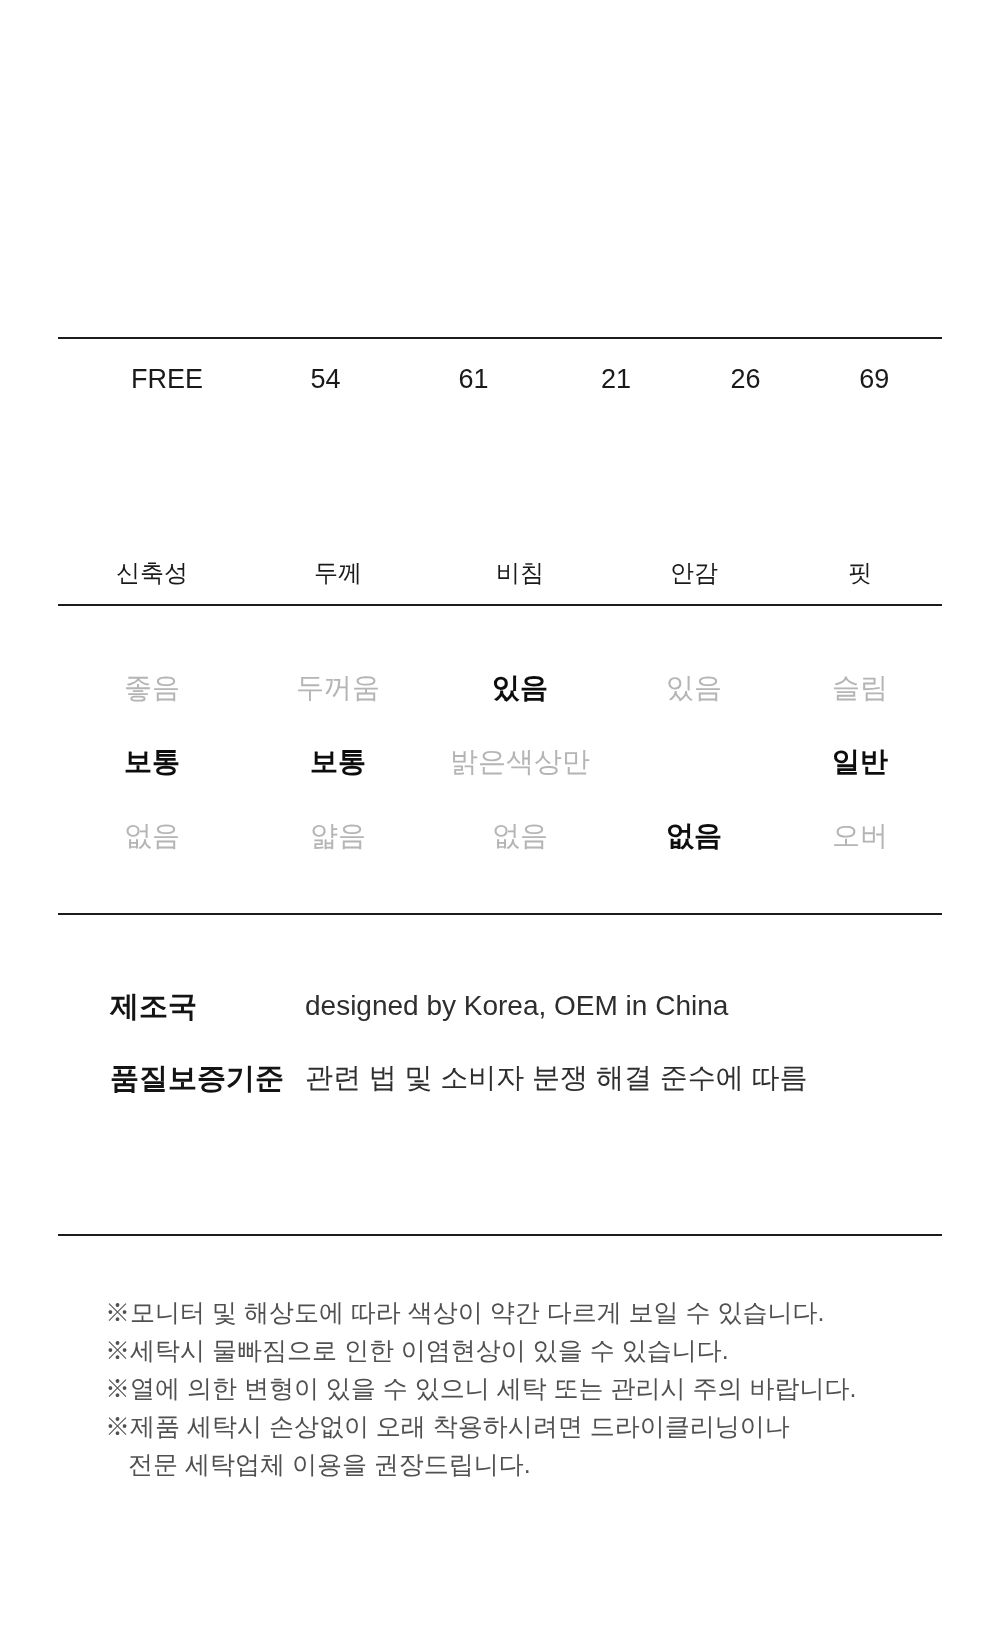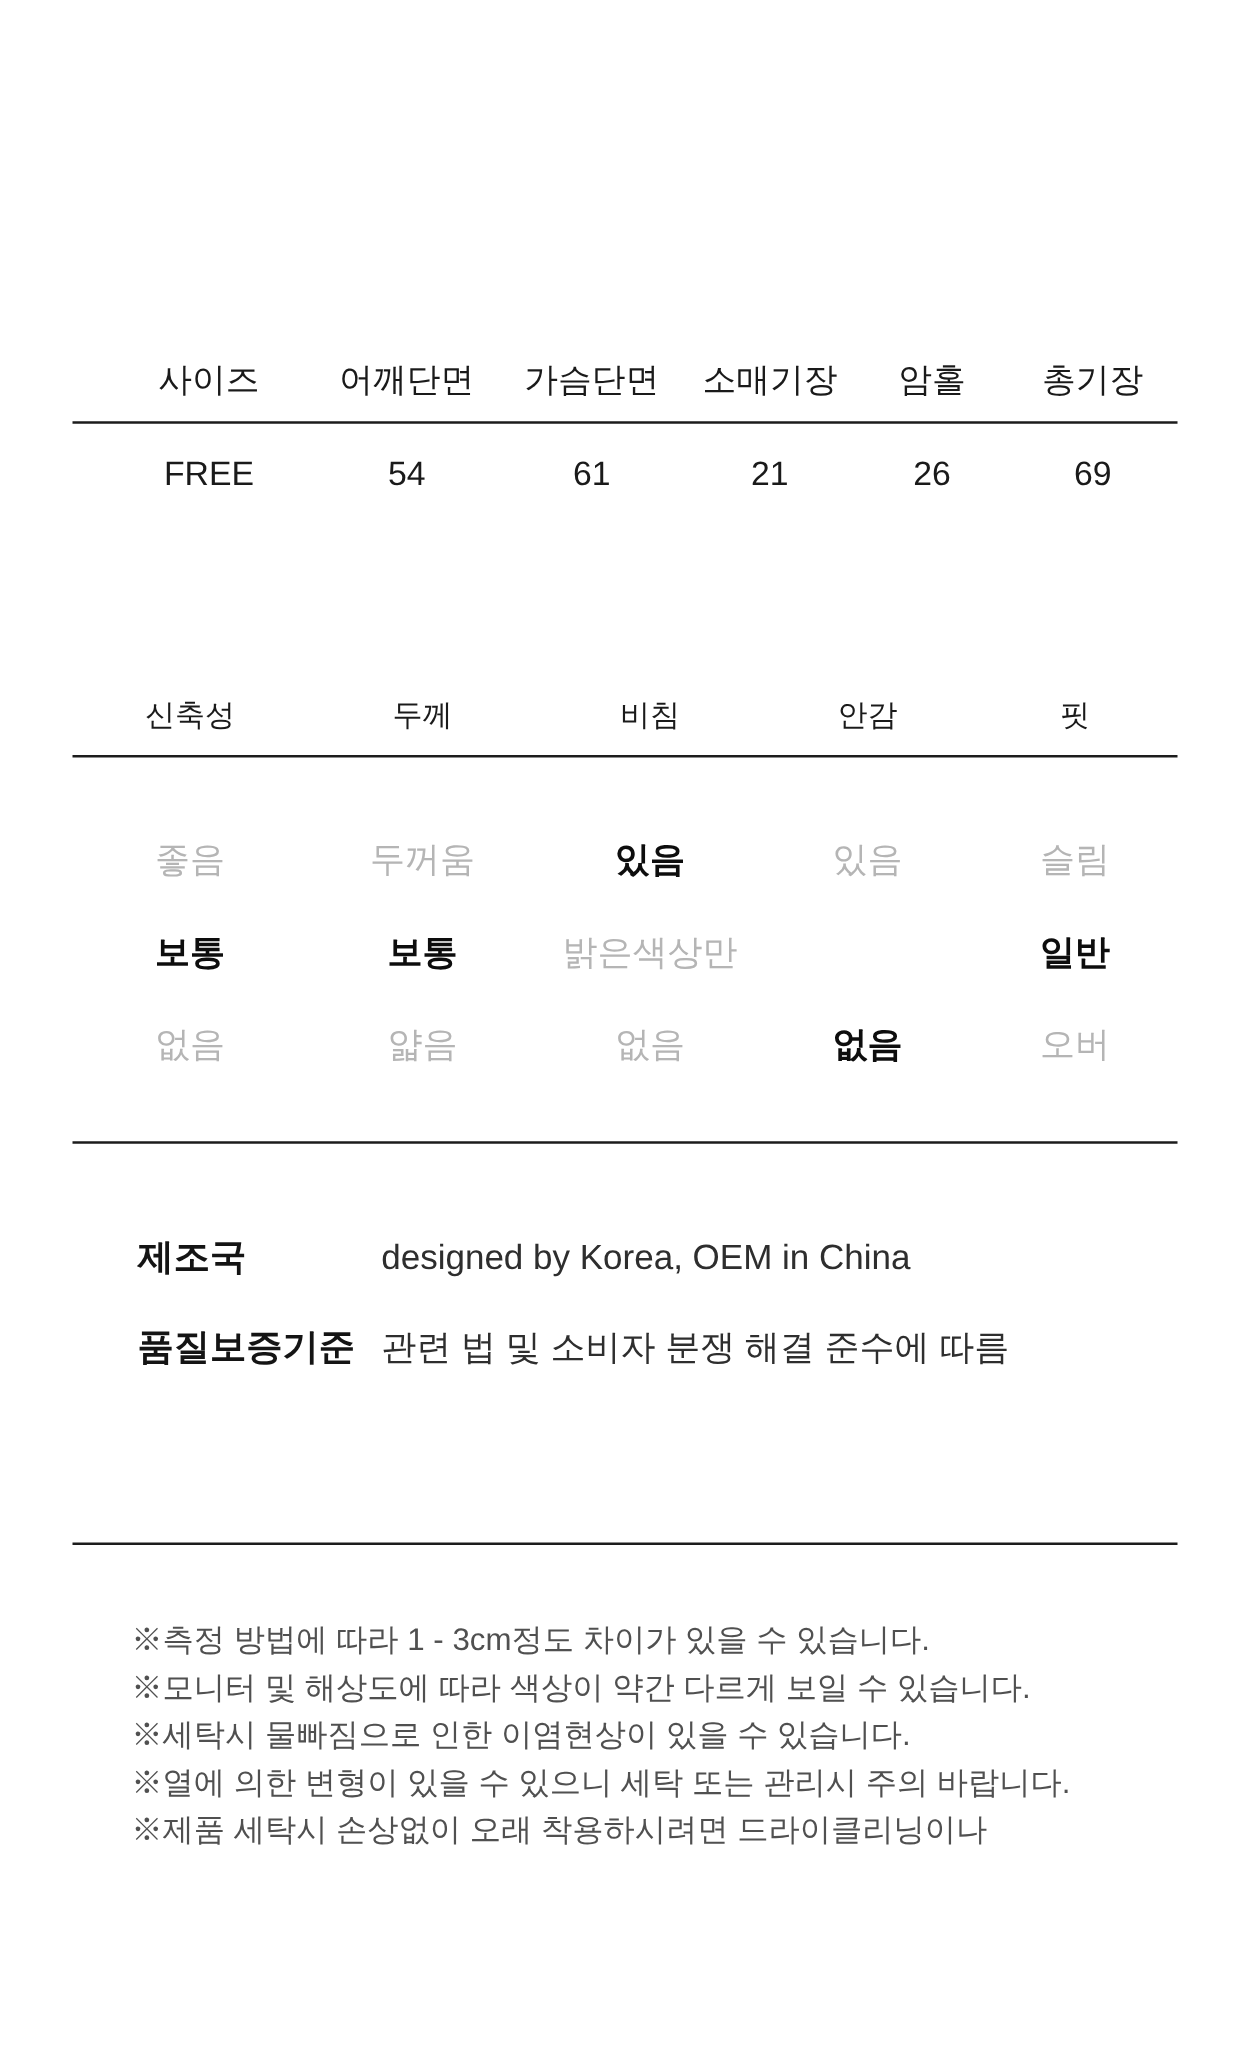--- a/index.html
+++ b/index.html
@@ -64,28 +64,20 @@
     color: #505050; font-weight: 400;
     white-space: nowrap;
   }
   .notice-line.indent { padding-left: 23px; }
 </style>
 </head>
 <body>
 
 <div class="canvas">
 
-  <div class="row-abs s1-grid s1-headers">
-    <div class="cell">사이즈</div>
-    <div class="cell">어깨단면</div>
-    <div class="cell">가슴단면</div>
-    <div class="cell">소매기장</div>
-    <div class="cell">암홀</div>
-    <div class="cell">총기장</div>
-  </div>
 
   <div class="row-abs divider divider-a"></div>
 
   <div class="row-abs s1-grid s1-values">
     <div class="cell">FREE</div>
     <div class="cell">54</div>
     <div class="cell">61</div>
     <div class="cell">21</div>
     <div class="cell">26</div>
     <div class="cell">69</div>
@@ -130,20 +122,20 @@
     </div>
     <div class="info-row">
       <div class="info-label">품질보증기준</div>
       <div class="info-value">관련 법 및 소비자 분쟁 해결 준수에 따름</div>
     </div>
   </div>
 
   <div class="row-abs divider divider-d"></div>
 
   <div class="row-abs notices">
-    <div class="notice-line">※측정 방법에 따라 1 - 3cm정도 차이가 있을 수 있습니다.</div>
     <div class="notice-line">※모니터 및 해상도에 따라 색상이 약간 다르게 보일 수 있습니다.</div>
     <div class="notice-line">※세탁시 물빠짐으로 인한 이염현상이 있을 수 있습니다.</div>
     <div class="notice-line">※열에 의한 변형이 있을 수 있으니 세탁 또는 관리시 주의 바랍니다.</div>
     <div class="notice-line">※제품 세탁시 손상없이 오래 착용하시려면 드라이클리닝이나</div>
+    <div class="notice-line indent">전문 세탁업체 이용을 권장드립니다.</div>
   </div>
 
 </div>
 
 </body></html>

